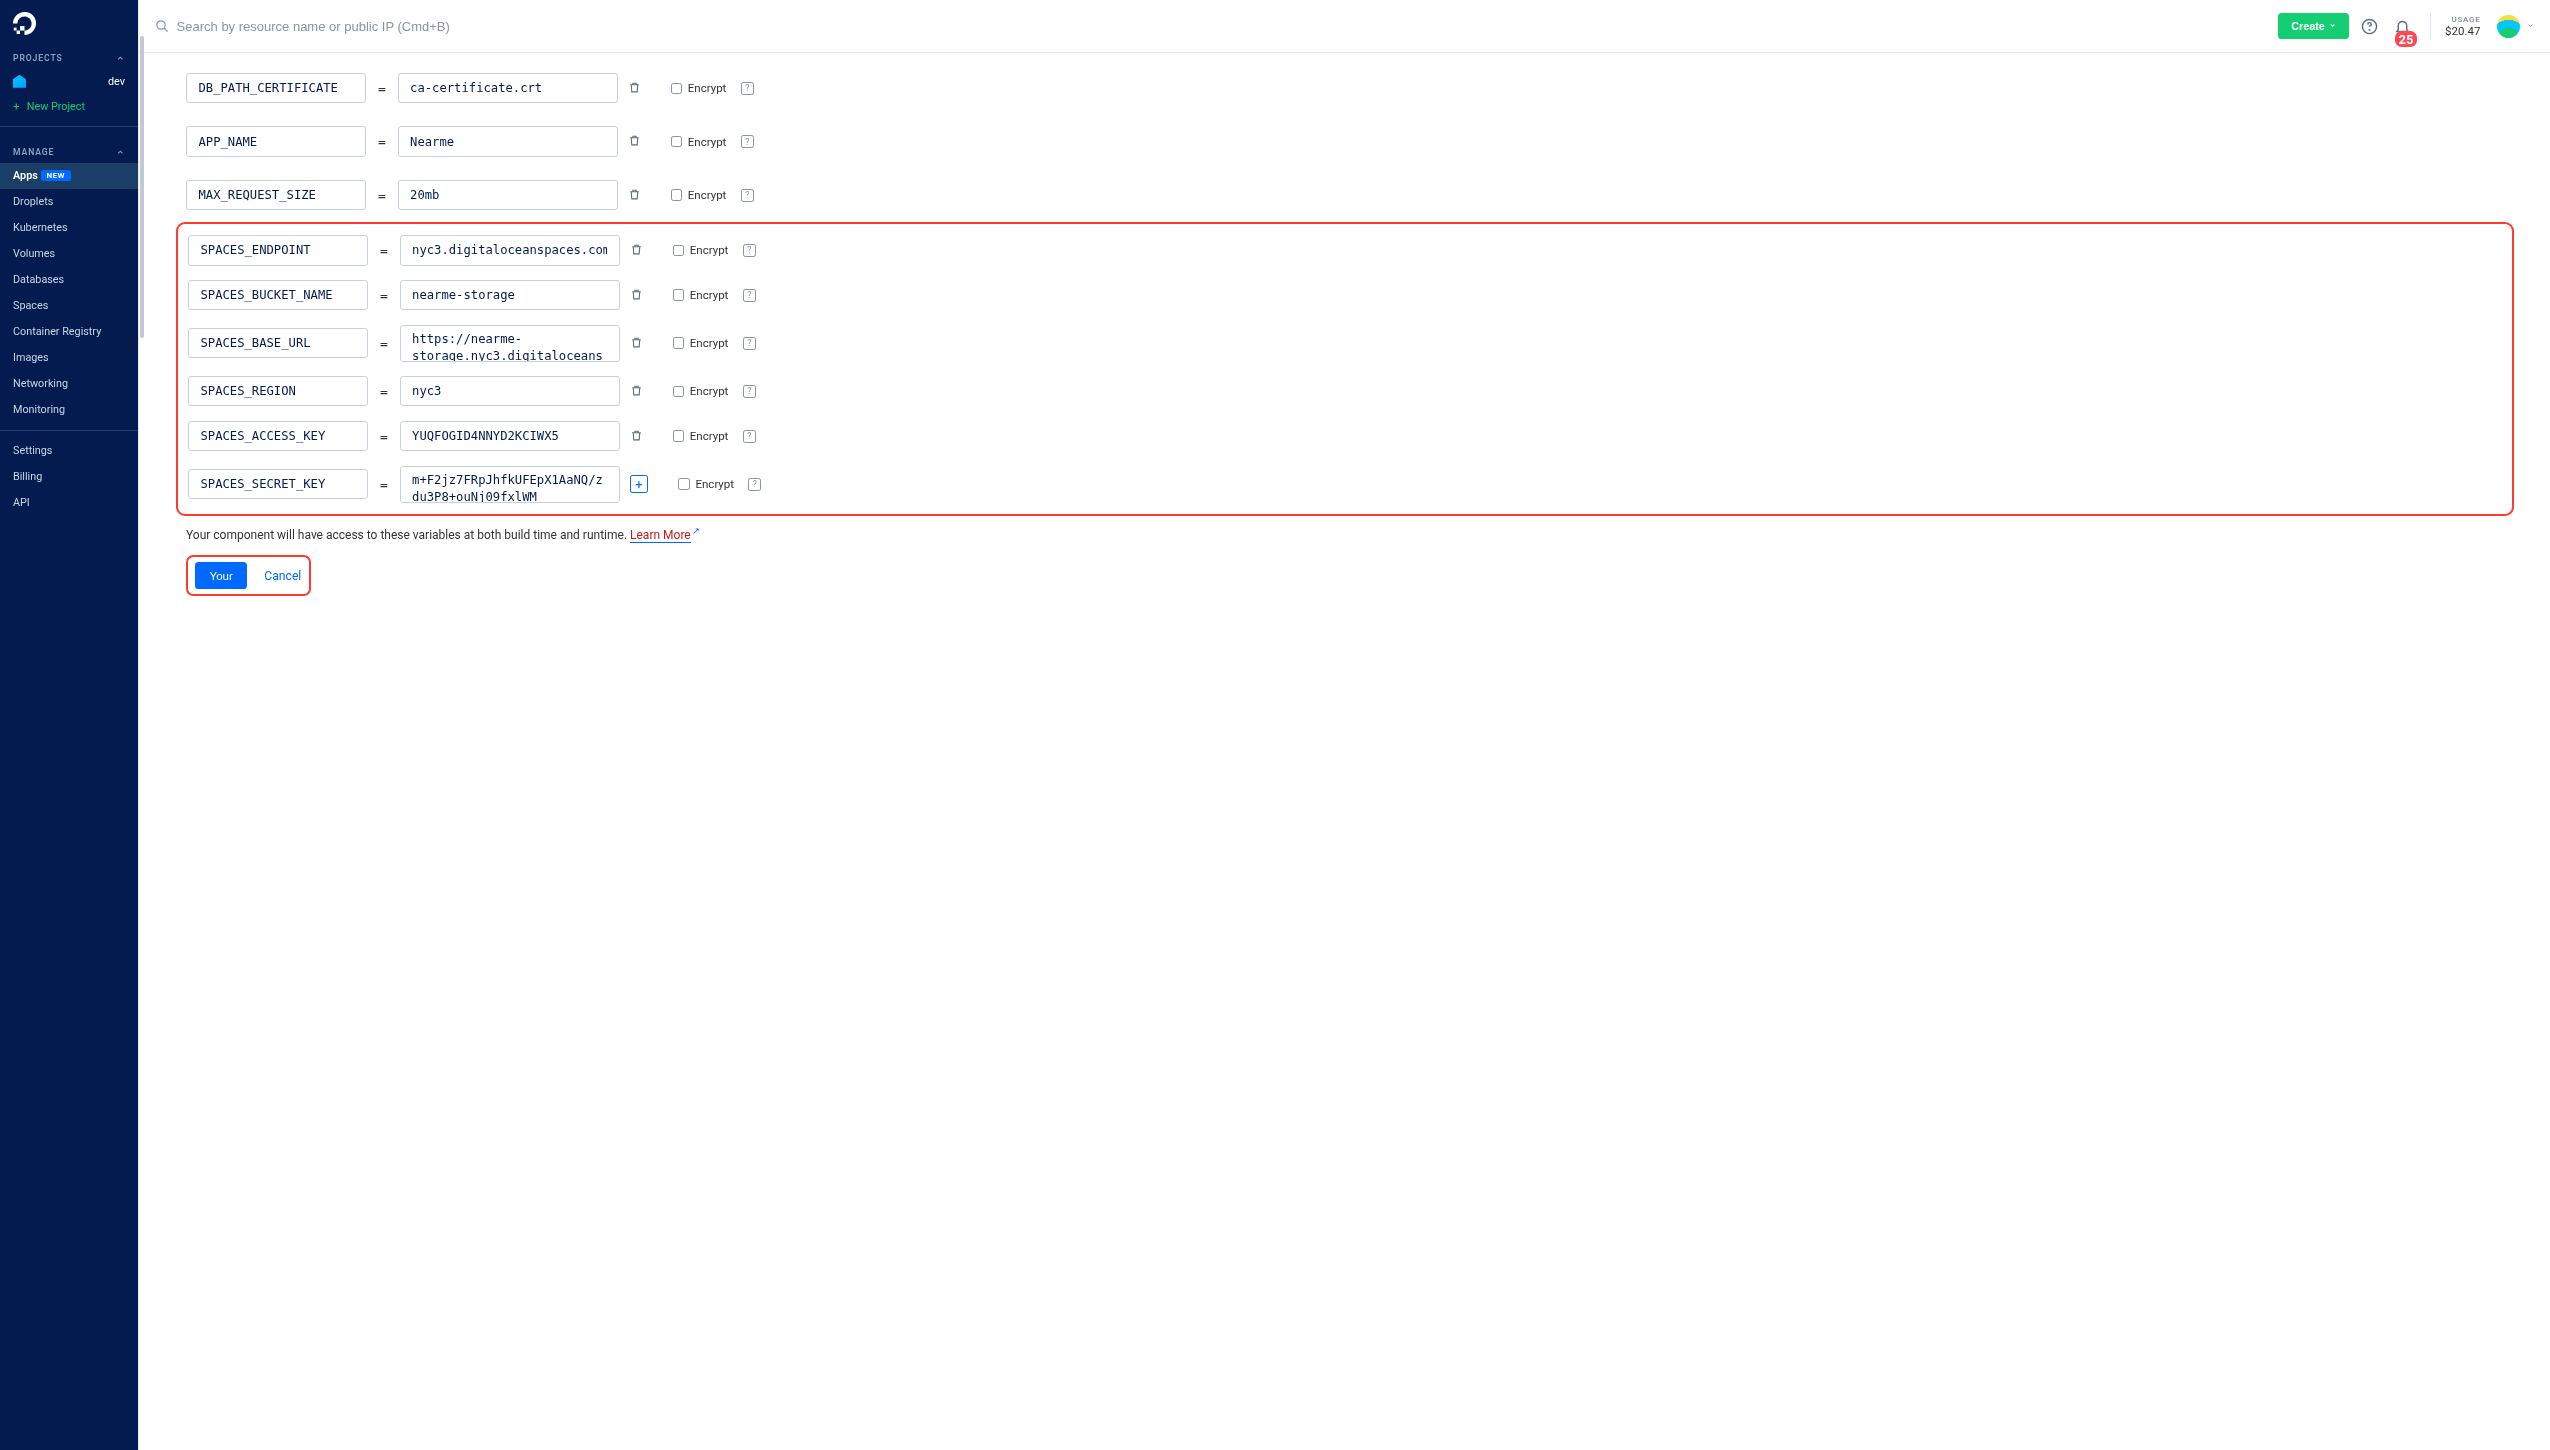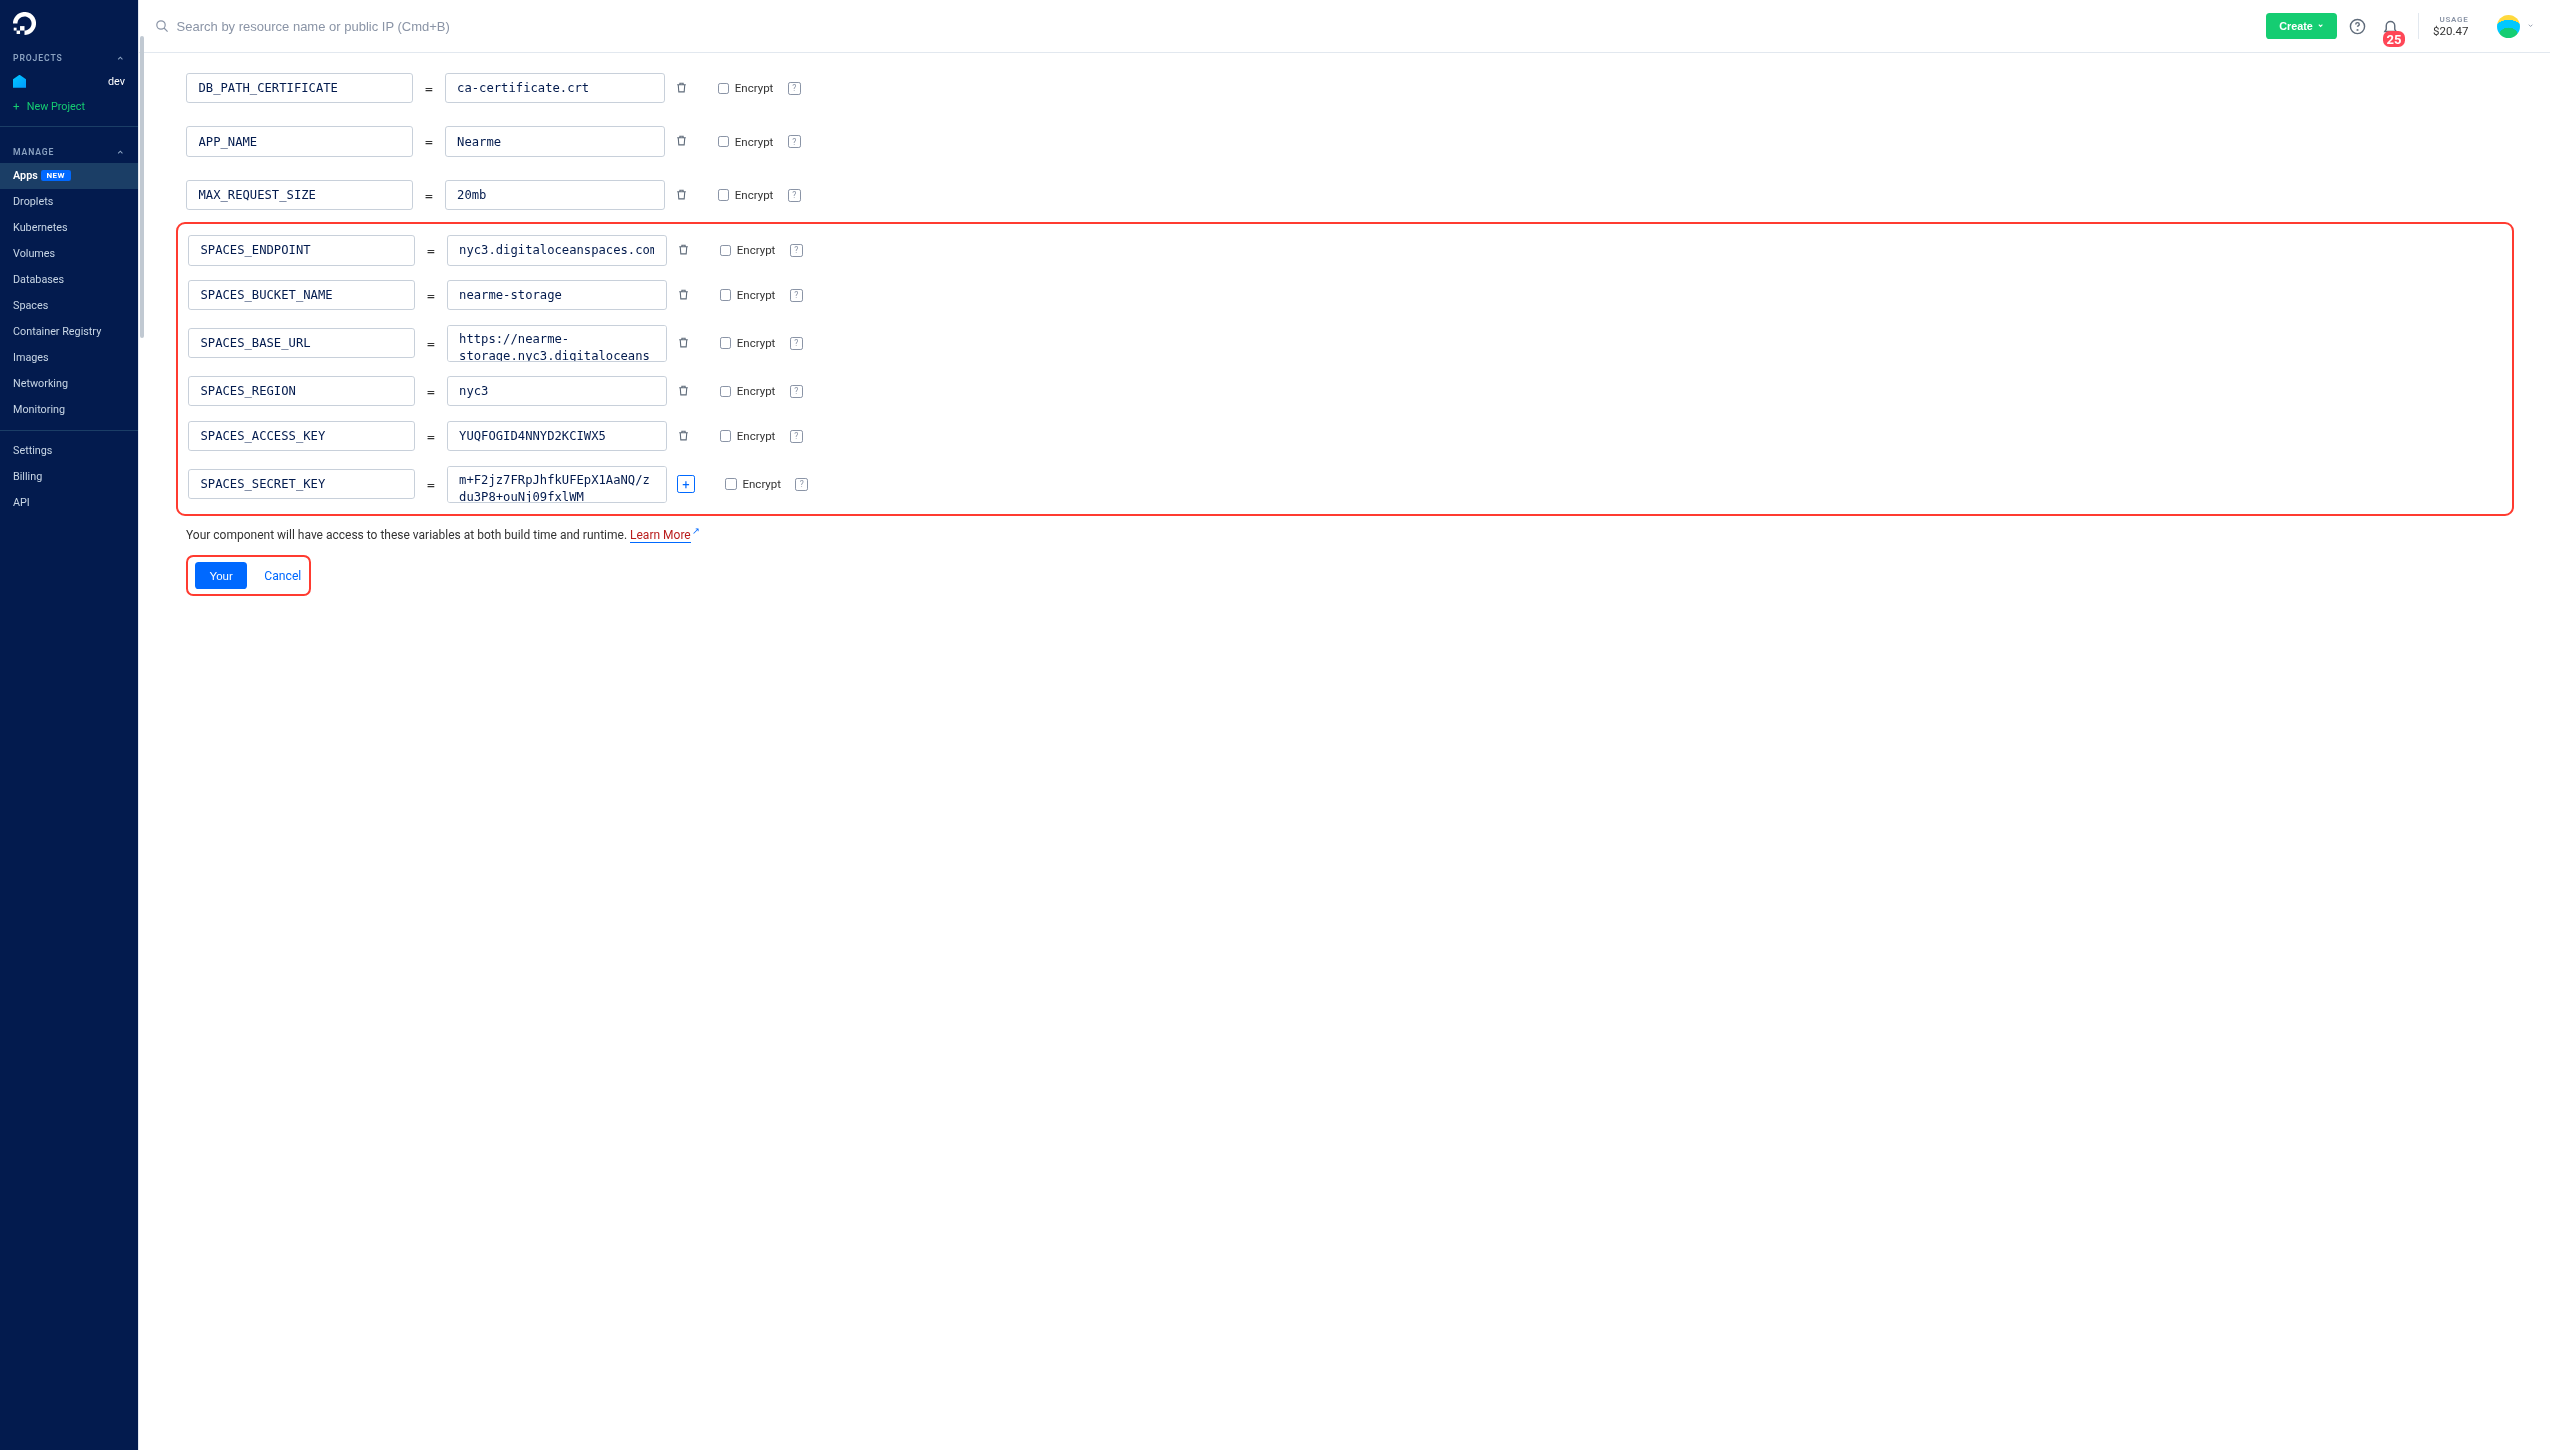--- a/index.html
+++ b/index.html
@@ -21,31 +21,31 @@
 .badge-new { background: #0069ff; color: #fff; font-size: 8px; font-weight: 700; padding: 1.4px 5.7px; border-radius: 2.2px; letter-spacing: 0.4px; }
 .main { flex: 1; display: flex; flex-direction: column; background: #fff; overflow: hidden; border-left: 0.7px solid #e2e8ef; }
 .topbar { height: 53px; display: flex; align-items: center; padding: 0 16px; border-bottom: 0.7px solid #e2e8ef; gap: 7.2px; }
 .search-icon { color: #999; }
 .search-input { flex: 1; border: none; outline: none; font-size: 13px; color: #333; }
 .search-input::placeholder { color: #8a94a6; }
 .create-btn { background: #15cd72; color: #fff; border: none; padding: 7.2px 13px; border-radius: 3.6px; font-size: 10.8px; font-weight: 600; display: flex; align-items: center; gap: 4.3px; cursor: pointer; }
 .tb-icon { width: 26px; height: 26px; display: flex; align-items: center; justify-content: center; color: #5f6b7a; cursor: pointer; position: relative; }
 .notif-badge { position: absolute; top: 18px; right: -1.4px; background: #ff4757; color: #fff; font-size: 13px; font-weight: 700; border-radius: 6.5px; padding: 0.7px 3.6px; }
 .vsep { width: 0.7px; height: 26px; background: #e2e8ef; margin: 0 7.2px; }
-.usage { text-align: right; margin-right: 21px; }
+.usage { text-align: right; margin-right: 9px; }
 .usage-lbl { font-size: 8px; color: #8a94a6; letter-spacing: 0.7px; font-weight: 600; }
 .usage-val { font-size: 11.5px; color: #333; }
 .avatar { width: 23px; height: 23px; border-radius: 50%; background: radial-gradient(circle at 50% 100%, #15cd72 0%, #15cd72 40%, #00c8ff 41%, #00c8ff 70%, #ffd93d 71%); cursor: pointer; }
 .content { flex: 1; overflow-y: auto; padding: 8.6px 29px 29px 47px; position: relative; }
 .content::-webkit-scrollbar { width: 7.2px; }
 .content::-webkit-scrollbar-thumb { background: #c1c9d2; border-radius: 3.6px; }
 .env-row { display: flex; align-items: center; gap: 10px; padding: 11.5px 0; }
 .kv { display: flex; align-items: center; gap: 11.5px; }
 .key-in, .val-in { font-family: ui-monospace, SFMono-Regular, Menlo, monospace; font-size: 12.2px; padding: 7.2px 11.5px; border: 0.7px solid #c8d0da; border-radius: 2.9px; background: #fff; color: #031b4e; outline: none; }
-.key-in { width: 227px; }
+.key-in { width: 180px; }
 .val-in { width: 220px; }
 .val-ta { font-family: ui-monospace, SFMono-Regular, Menlo, monospace; font-size: 12.2px; padding: 5.7px 11.5px; border: 0.7px solid #c8d0da; border-radius: 2.9px; width: 220px; height: 37px; resize: none; color: #031b4e; overflow-y: auto; line-height: 1.35; }
 .eq { font-family: ui-monospace, monospace; font-size: 13px; color: #333; width: 8.6px; text-align: center; }
 .trash { width: 13px; color: #5f6b7a; cursor: pointer; }
 .plus-box { width: 18.7px; height: 18.7px; border: 1.1px solid #0069ff; color: #0069ff; display: flex; align-items: center; justify-content: center; border-radius: 2.2px; cursor: pointer; font-size: 13px; font-weight: 400; }
 .encrypt { display: flex; align-items: center; gap: 5.7px; margin-left: 20px; }
 .cb { width: 11.5px; height: 11.5px; border: 1.1px solid #8a94a6; border-radius: 2.2px; cursor: pointer; }
 .enc-lbl { font-size: 11.5px; color: #333; }
 .q-box { width: 13px; height: 13px; border: 1.1px solid #8a94a6; border-radius: 2.2px; display: flex; align-items: center; justify-content: center; font-size: 8.6px; color: #8a94a6; margin-left: 4.3px; cursor: pointer; }
 .hl-box { border: 2.2px solid #ff3b30; border-radius: 9px; padding: 4.3px 7.2px 4.3px 0; margin: 0 7px 0 -10px; }

